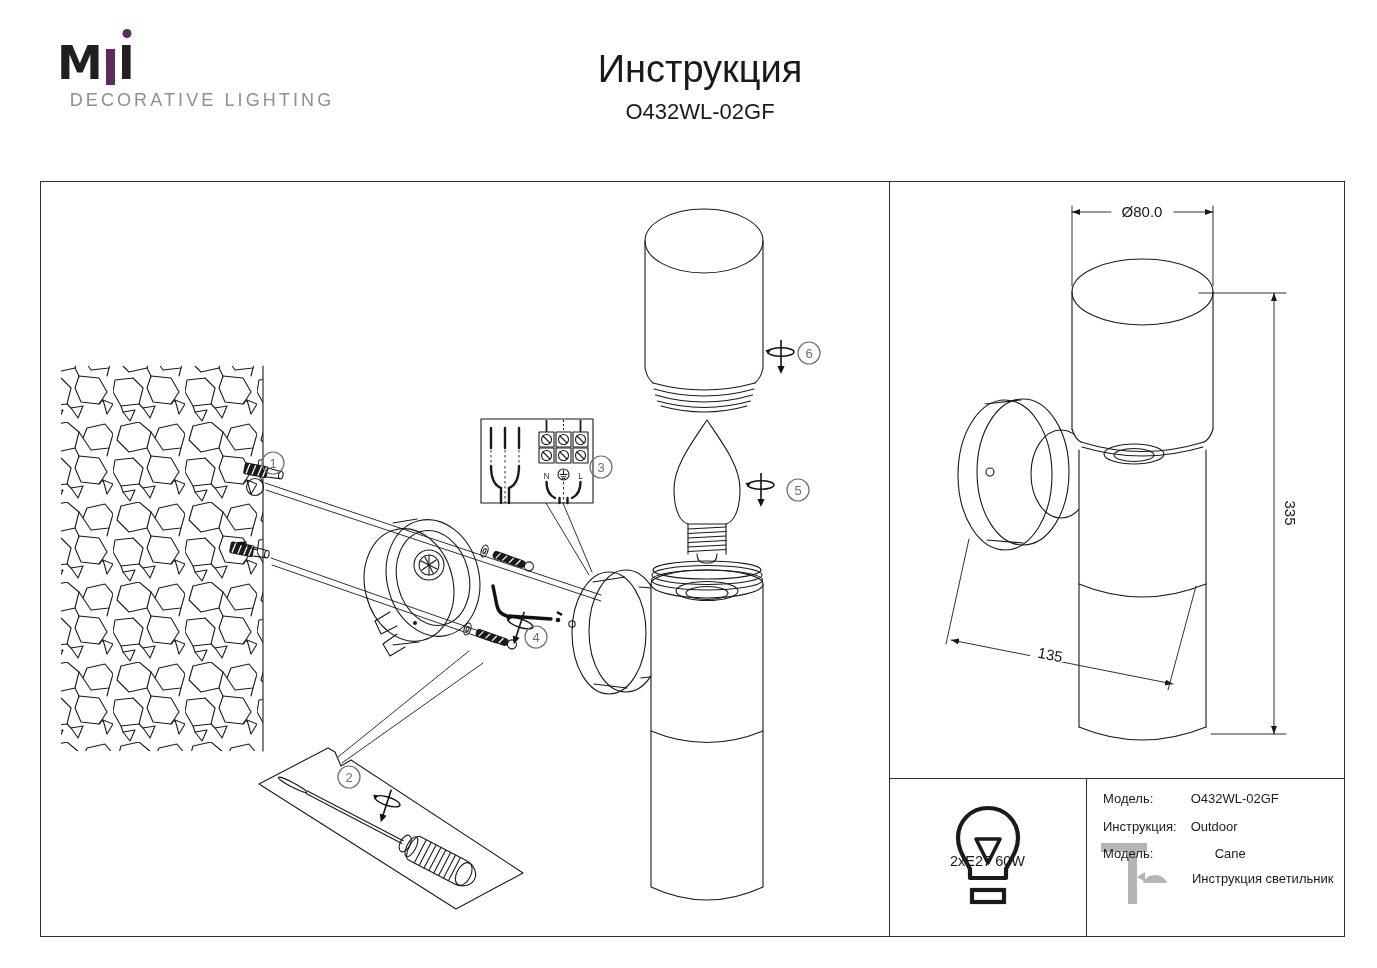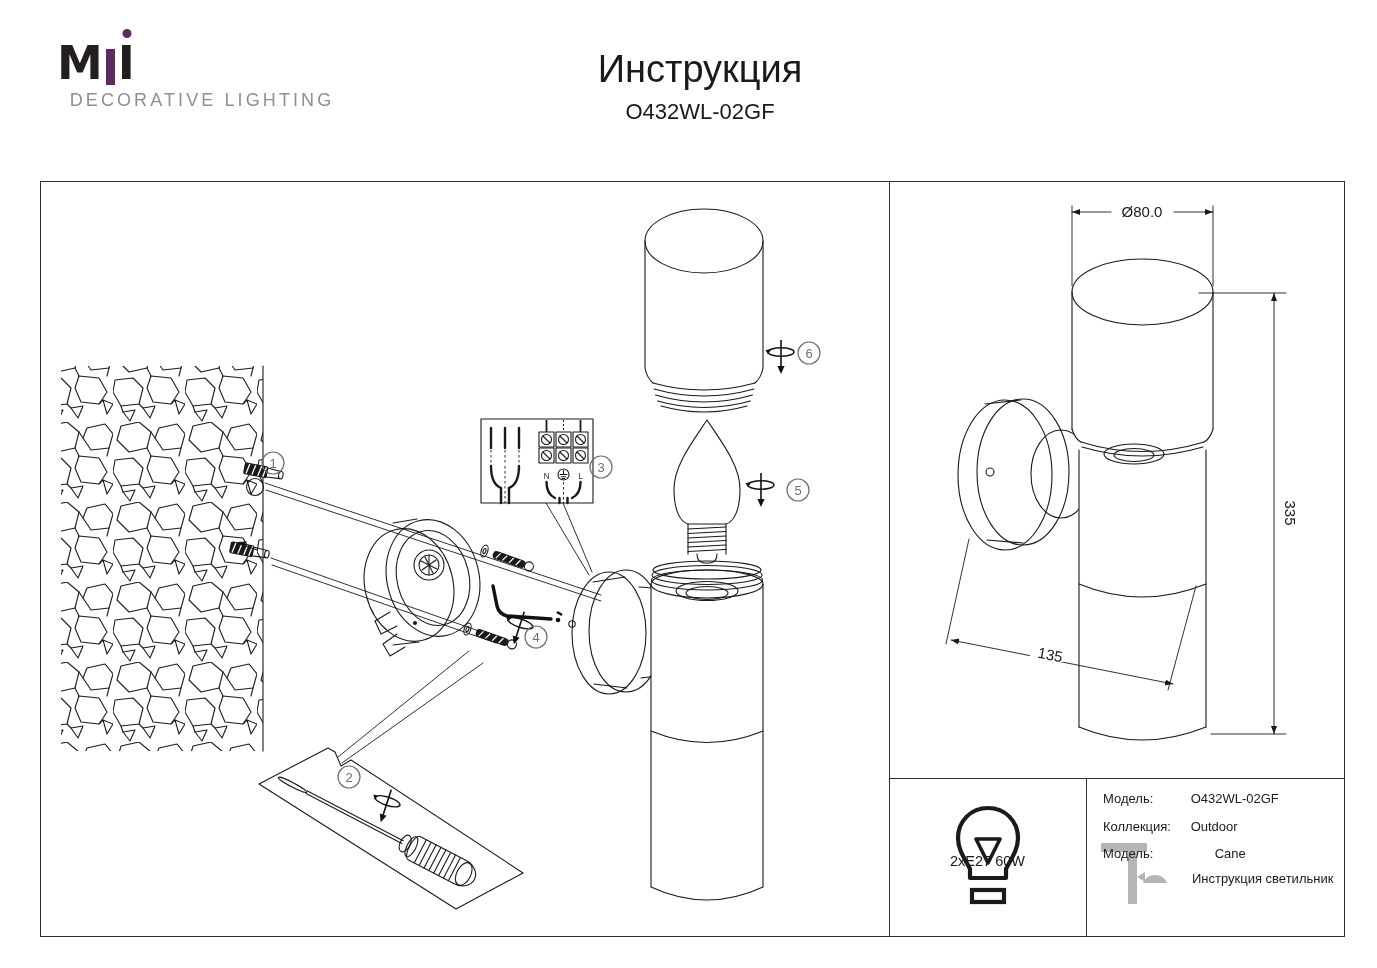--- a/index.html
+++ b/index.html
@@ -405,21 +405,21 @@
         <rect x="27" y="9" width="9" height="52"></rect>
         <path d="M36,34 l8,-5 l0,10 z"></path>
         <path d="M42,40 a13,13 0 0 1 24,0 z"></path>
       </g>
     </svg>
     <div class="irow" style="top:12px">
       <span class="lbl">Модель:</span>
       <span>O432WL-02GF</span>
     </div>
     <div class="irow" style="top:40px">
-      <span class="lbl">Коллекция:</span>
+      <span class="lbl">Инструкция:</span>
       <span>Outdoor</span>
     </div>
     <div class="irow" style="top:67px">
       <span class="lbl">Модель:</span>
       <span style="margin-left:24px">Cane</span>
     </div>
     <div class="irow" style="top:92px;left:105px">
       <span>Инструкция светильник</span>
     </div>
   </div>

